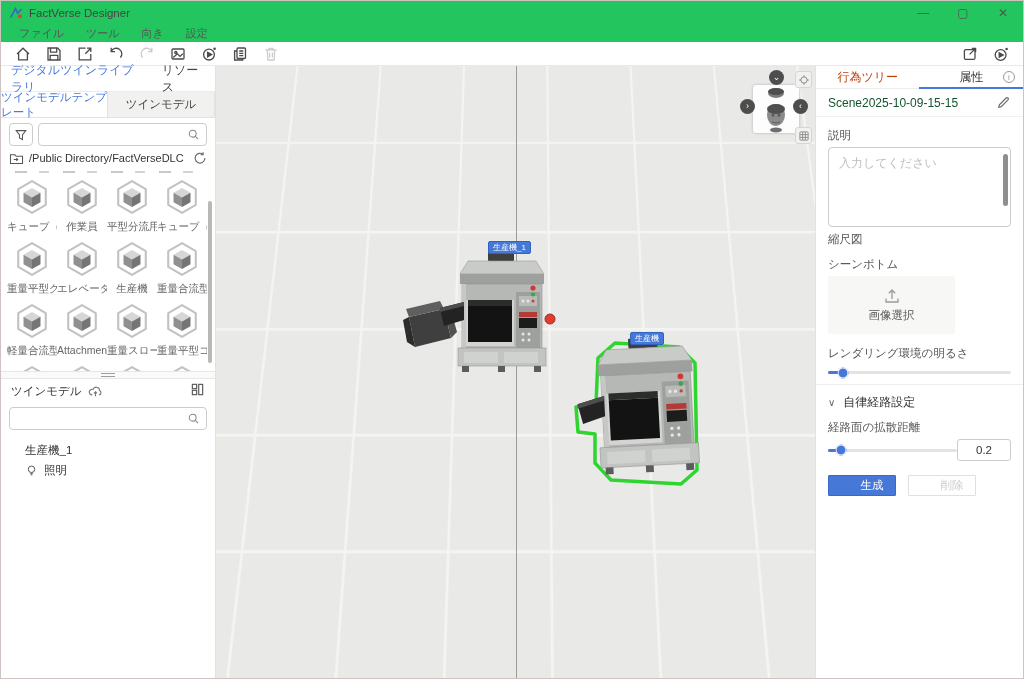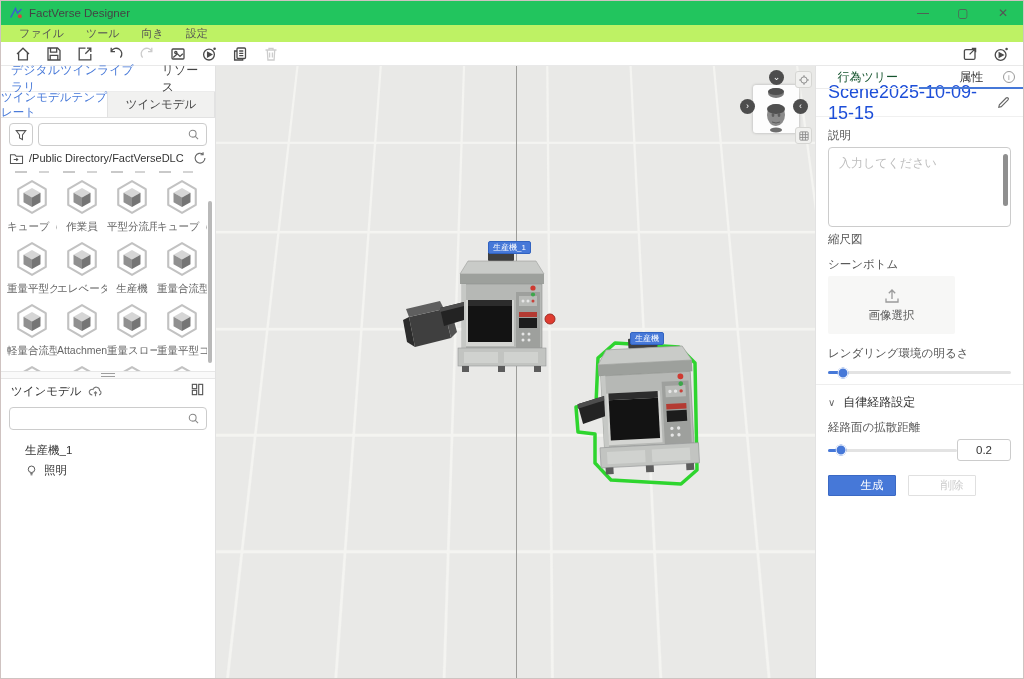--- a/index.html
+++ b/index.html
@@ -7,21 +7,21 @@
     font-family:"Liberation Sans","DejaVu Sans",sans-serif; background:#fff; color:#333; }
   .window { position:relative; width:1024px; height:679px; border:1px solid #cfc3c1; display:flex; flex-direction:column; }
 
   
   .titlebar { height:24px; background:#22c55e; display:flex; align-items:center; padding-left:8px; flex:0 0 auto; }
   .titlebar .app-title { font-size:11.5px; color:#444; margin-left:6px; }
   .win-controls { margin-left:auto; display:flex; height:100%; }
   .win-btn { width:40px; height:100%; display:flex; align-items:center; justify-content:center; font-size:12px; color:#555; cursor:default; }
 
   
-  .menubar { height:17px; background:#bef264; display:flex; align-items:center; padding-left:18px; gap:22px; flex:0 0 auto; }
+  .menubar { height:17px; background:#22c55e; display:flex; align-items:center; padding-left:18px; gap:22px; flex:0 0 auto; }
   .menu-item { font-size:11px; color:#555; }
 
   
   .toolbar { height:24px; background:#fff; border-bottom:1px solid #e9e9e9; display:flex; align-items:center; padding:0 12px; gap:11px; flex:0 0 auto; }
   .tbtn { width:20px; height:20px; display:flex; align-items:center; justify-content:center; }
   .tbtn svg { display:block; }
   .toolbar .spacer { flex:1; }
 
   
   .main { flex:1; display:flex; min-height:0; }
@@ -64,26 +64,26 @@
   .axis-line { position:absolute; left:300px; top:0; width:1px; height:100%; background:#9c9c99; }
   .scene-svg { position:absolute; inset:0; }
   .badge { position:absolute; background:#4678d8; color:#fff; font-size:8px; line-height:11px; padding:0 4px; border-radius:2px; border:1px solid #3263c0; white-space:nowrap; }
   .nav-cube { position:absolute; left:537px; top:19px; width:46px; height:48px; background:#fdfdfd; border-radius:3px; box-shadow:0 0 3px rgba(0,0,0,.25); }
   .nav-btn { position:absolute; width:15px; height:15px; border-radius:50%; background:#4d4d4d; color:#fff; font-size:9px; display:flex; align-items:center; justify-content:center; line-height:1; }
   .corner-icon { position:absolute; width:17px; height:17px; background:#f1f1ef; border:1px solid #d6d6d3; border-radius:3px; display:flex; align-items:center; justify-content:center; }
 
   
   .right-panel { width:208px; flex:0 0 208px; background:#fff; border-left:1px solid #e2e2e2; position:relative; }
   .rtabs { height:23px; display:flex; border-bottom:1px solid #ececec; position:relative; }
-  .rtab { flex:1; display:flex; align-items:center; justify-content:center; font-size:12px; color:#14532d; position:relative; }
+  .rtab { flex:1; display:flex; align-items:center; justify-content:center; font-size:12px; color:#c2410c; position:relative; }
   .rtab.active { color:#333; }
   .rtab-underline { position:absolute; right:0; bottom:-1px; width:104px; height:2px; background:#4678d8; }
   .info-badge { position:absolute; right:8px; top:5px; width:12px; height:12px; border:1px solid #999; border-radius:50%; color:#999; font-size:8px; display:flex; align-items:center; justify-content:center; }
   .scene-row { height:28px; display:flex; align-items:center; padding:0 12px; border-bottom:1px solid #f0f0f0; }
-  .scene-name { font-size:18px; color:#1d4ed8; flex:1; }
+  .scene-name { font-size:12px; color:#14532d; flex:1; }
   .rp-body { padding:6px 12px; font-size:12px; }
   .rp-label { font-size:11.5px; color:#555; margin:5px 0 4px 0; }
   .desc-box { position:relative; height:80px; border:1px solid #ccc; border-radius:4px; }
   .desc-box textarea { width:100%; height:100%; border:none; outline:none; resize:none; padding:7px 10px; font-size:12px; font-family:inherit; color:#6d28d9; background:transparent; }
   .desc-box textarea::placeholder { color:#bdbdbd; }
   .desc-scroll { position:absolute; right:2px; top:6px; width:5px; height:52px; background:#8f8f8f; border-radius:3px; }
   .upload-box { width:127px; height:58px; background:#f7f7f6; border-radius:2px; display:flex; flex-direction:column; align-items:center; justify-content:center; gap:4px; }
   .upload-box .lbl { font-size:11.5px; color:#555; }
   .slider { position:relative; height:3px; background:#e3e3e3; border-radius:2px; margin:10px 0; }
   .slider .fill { position:absolute; left:0; top:0; height:3px; background:#4678d8; border-radius:2px; }

